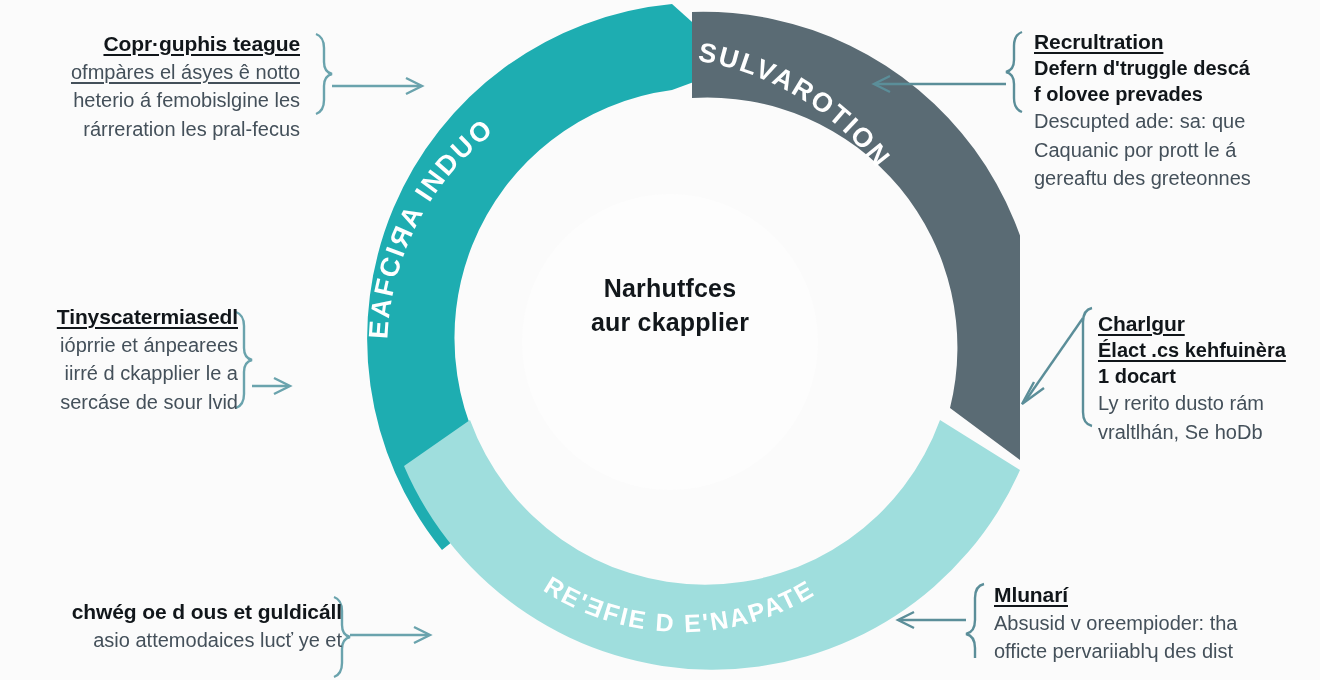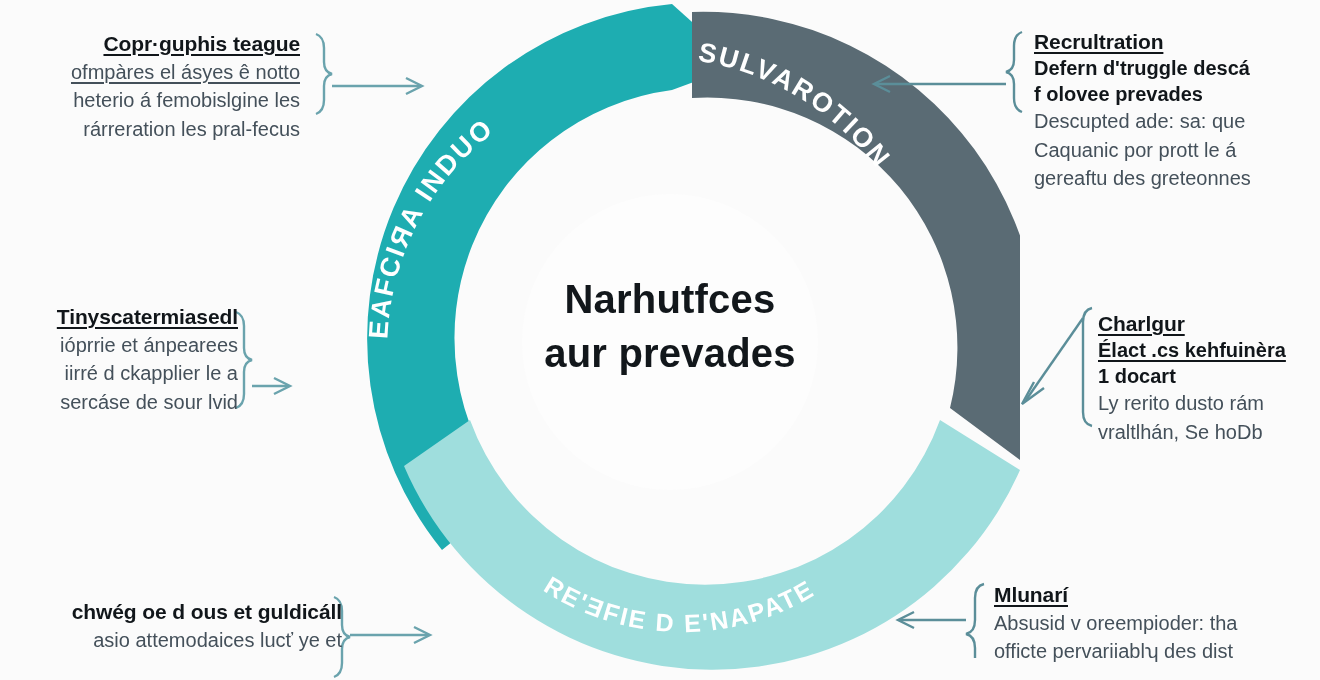--- a/index.html
+++ b/index.html
@@ -29,21 +29,21 @@
   .arc-label-bt{font-size:25px;}
 
   
   .center-text{
     position:absolute;
     left:195px;top:282px;
     width:310px;
     text-align:center;
     color:#12171b;
     font-weight:700;
-    font-size:40px;
+    font-size:25px;
     line-height:1.35;
     letter-spacing:.2px;
   }
 
   
   .note{position:absolute;color:#2b3237;}
   .note .n-title{
     font-weight:700;
     font-size:21px;
     letter-spacing:-0.1px;
@@ -142,21 +142,21 @@
         <text class="arc-label arc-label-bt">
           <textPath href="#arcBotPath" startOffset="50%" text-anchor="middle">RE'ƎFIE D E'NAPATE</textPath>
         </text>
       </g>
 
       <circle cx="350" cy="352" r="148" fill="#fdfdfd"></circle>
     </svg>
 
     <div class="center-text">
       <div>Narhutfces</div>
-      <div>aur prevades</div>
+      <div>aur ckapplier</div>
     </div>
   </div>
 
   <div class="connectors">
     <svg viewBox="0 0 1320 680" xmlns="http://www.w3.org/2000/svg">
 
       <g>
         <path class="cn" d="M 316,34 q 8,3 8,14 v 14 q 0,10 8,12 q -8,2 -8,12 v 14 q 0,11 -8,14"></path>
         <path class="cn" d="M 332,86 H 420"></path>
         <path class="cn" d="M 406,78 L 422,86 L 406,94"></path>

